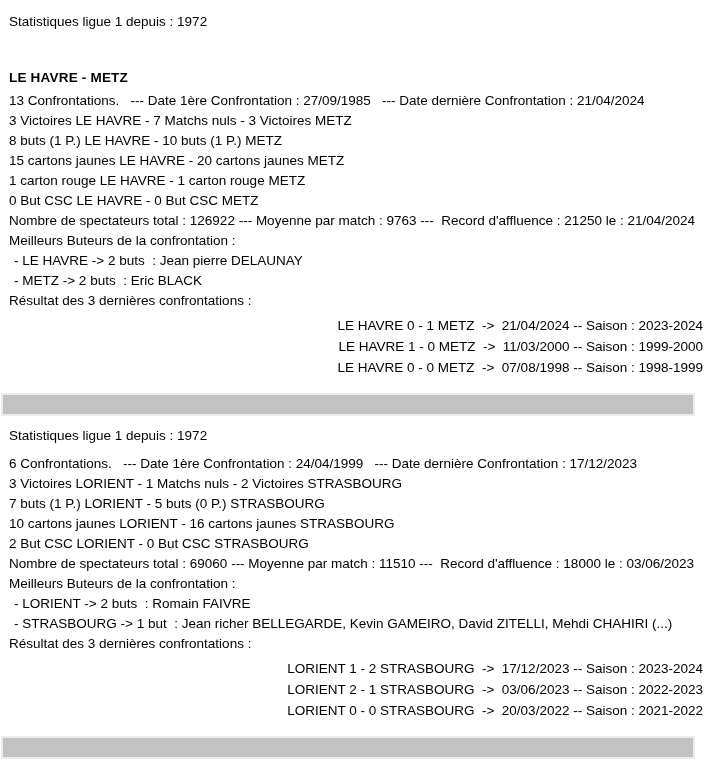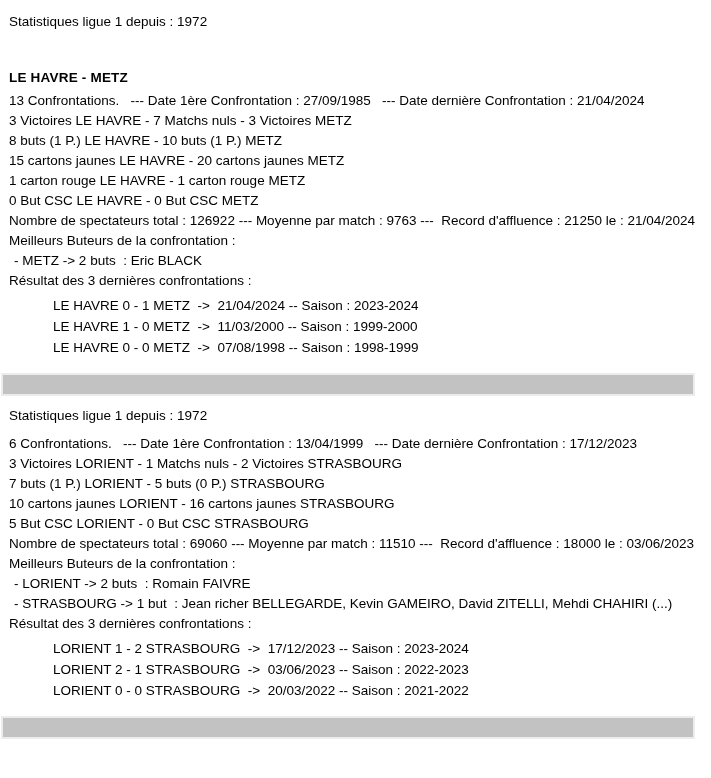--- a/index.html
+++ b/index.html
@@ -34,22 +34,23 @@
   .section-heading {
     font-weight: normal;
   }
   .scorer {
     padding-left: 5px;
   }
   .results {
     margin-top: 4px;
   }
   .result {
-    margin-left: 44px;
+    margin-left: 24px;
     line-height: 21px;
+    text-align: right;
   }
   .separator {
     height: 19px;
     background: #c2c2c2;
     margin: 17px 18px 0 3px;
     box-shadow: 0 0 0 2px #ececec;
   }
 </style>
 </head>
 <body>
@@ -60,38 +61,39 @@
     <div class="line block-header">Statistiques ligue 1 depuis : 1972</div>
     <div class="line block-title">LE HAVRE - METZ</div>
     <div class="line stat">13 Confrontations.   --- Date 1ère Confrontation : 27/09/1985   --- Date dernière Confrontation : 21/04/2024</div>
     <div class="line stat">3 Victoires LE HAVRE - 7 Matchs nuls - 3 Victoires METZ</div>
     <div class="line stat">8 buts (1 P.) LE HAVRE - 10 buts (1 P.) METZ</div>
     <div class="line stat">15 cartons jaunes LE HAVRE - 20 cartons jaunes METZ</div>
     <div class="line stat">1 carton rouge LE HAVRE - 1 carton rouge METZ</div>
     <div class="line stat">0 But CSC LE HAVRE - 0 But CSC METZ</div>
     <div class="line stat">Nombre de spectateurs total : 126922 --- Moyenne par match : 9763 ---  Record d'affluence : 21250 le : 21/04/2024</div>
     <div class="line section-heading">Meilleurs Buteurs de la confrontation :</div>
+    <div class="line scorer">- LE HAVRE -&gt; 2 buts  : Jean pierre DELAUNAY</div>
     <div class="line scorer">- METZ -&gt; 2 buts  : Eric BLACK</div>
     <div class="line section-heading">Résultat des 3 dernières confrontations :</div>
     <div class="results">
       <div class="line result">LE HAVRE 0 - 1 METZ  -&gt;  21/04/2024 -- Saison : 2023-2024</div>
       <div class="line result">LE HAVRE 1 - 0 METZ  -&gt;  11/03/2000 -- Saison : 1999-2000</div>
       <div class="line result">LE HAVRE 0 - 0 METZ  -&gt;  07/08/1998 -- Saison : 1998-1999</div>
     </div>
   </div>
 
   <div class="separator"></div>
 
   <div class="stats-block">
     <div class="line block-header">Statistiques ligue 1 depuis : 1972</div>
-    <div class="line stat">6 Confrontations.   --- Date 1ère Confrontation : 13/04/1999   --- Date dernière Confrontation : 17/12/2023</div>
+    <div class="line stat">6 Confrontations.   --- Date 1ère Confrontation : 24/04/1999   --- Date dernière Confrontation : 17/12/2023</div>
     <div class="line stat">3 Victoires LORIENT - 1 Matchs nuls - 2 Victoires STRASBOURG</div>
     <div class="line stat">7 buts (1 P.) LORIENT - 5 buts (0 P.) STRASBOURG</div>
     <div class="line stat">10 cartons jaunes LORIENT - 16 cartons jaunes STRASBOURG</div>
-    <div class="line stat">5 But CSC LORIENT - 0 But CSC STRASBOURG</div>
+    <div class="line stat">2 But CSC LORIENT - 0 But CSC STRASBOURG</div>
     <div class="line stat">Nombre de spectateurs total : 69060 --- Moyenne par match : 11510 ---  Record d'affluence : 18000 le : 03/06/2023</div>
     <div class="line section-heading">Meilleurs Buteurs de la confrontation :</div>
     <div class="line scorer">- LORIENT -&gt; 2 buts  : Romain FAIVRE</div>
     <div class="line scorer">- STRASBOURG -&gt; 1 but  : Jean richer BELLEGARDE, Kevin GAMEIRO, David ZITELLI, Mehdi CHAHIRI (...)</div>
     <div class="line section-heading">Résultat des 3 dernières confrontations :</div>
     <div class="results">
       <div class="line result">LORIENT 1 - 2 STRASBOURG  -&gt;  17/12/2023 -- Saison : 2023-2024</div>
       <div class="line result">LORIENT 2 - 1 STRASBOURG  -&gt;  03/06/2023 -- Saison : 2022-2023</div>
       <div class="line result">LORIENT 0 - 0 STRASBOURG  -&gt;  20/03/2022 -- Saison : 2021-2022</div>
     </div>

